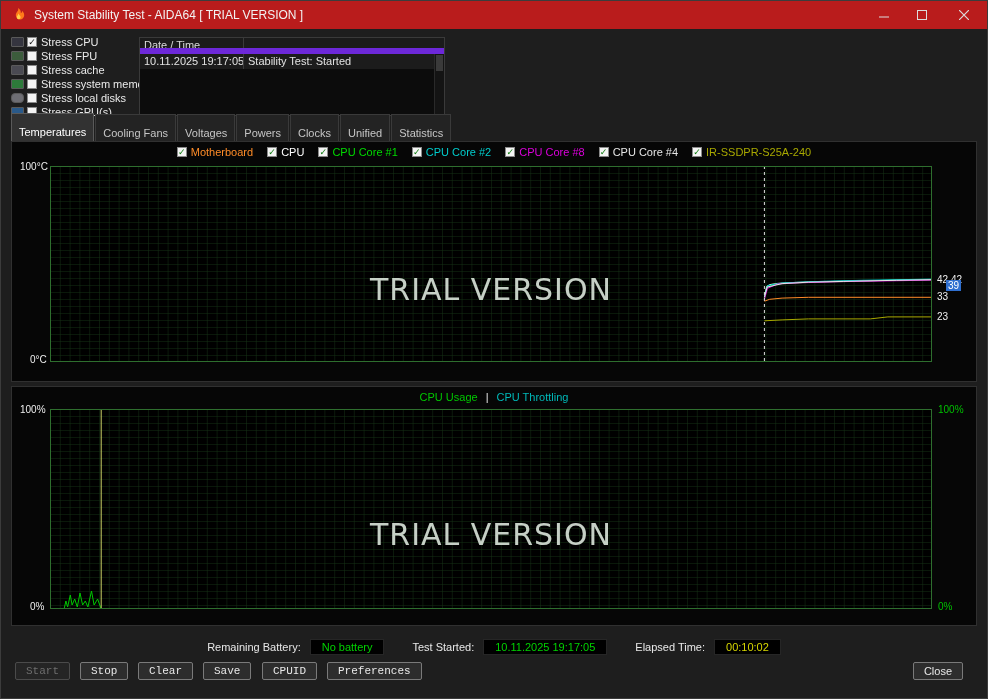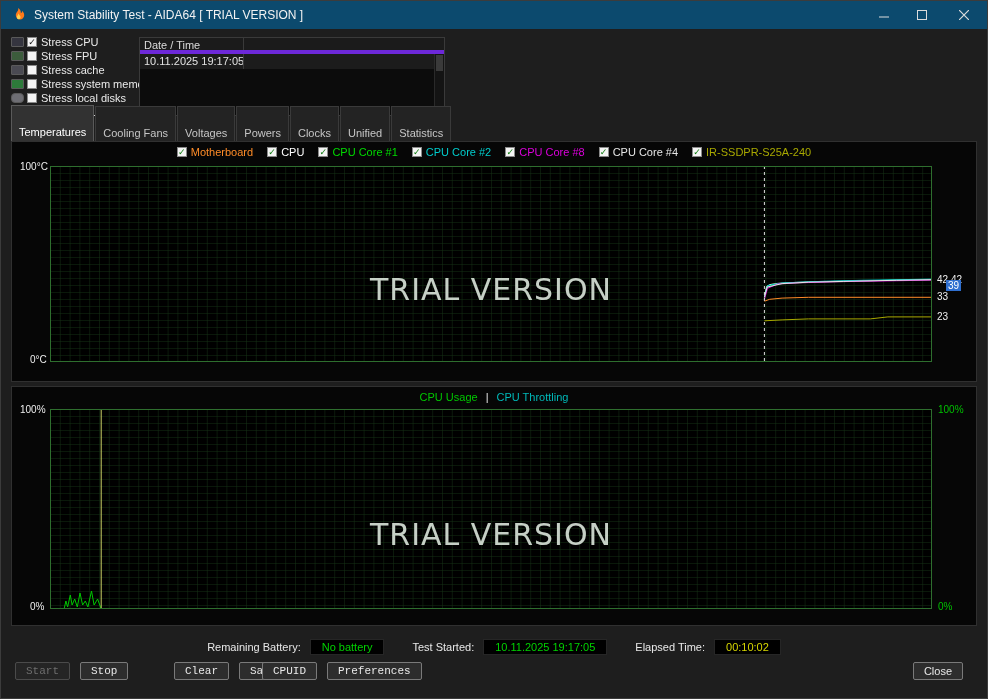--- a/index.html
+++ b/index.html
@@ -3,21 +3,21 @@
 <meta charset="utf-8">
 <style>
   * { margin:0; padding:0; box-sizing:border-box; }
   html,body { width:988px; height:699px; overflow:hidden; background:#000; }
   body { font-family:"Liberation Sans", sans-serif; }
 
   .window { position:relative; width:988px; height:699px; background:#1e1e1e;
             border:1px solid #3c3c3c; overflow:hidden; color:#e6e6e6; }
 
   
-  .titlebar { position:absolute; top:0; left:0; right:0; height:28px; background:#0c4a6e;
+  .titlebar { position:absolute; top:0; left:0; right:0; height:28px; background:#b91c1c;
               display:flex; align-items:center; }
   .app-icon { margin-left:9px; width:16px; height:16px; flex:0 0 16px; }
   .title-text { margin-left:8px; font-size:12px; color:#f2f2f2; white-space:nowrap; }
   .winbtns { margin-left:auto; display:flex; height:100%; }
   .winbtn { width:38px; height:100%; display:flex; align-items:center; justify-content:center; }
   .winbtn.close-area { width:46px; }
 
   
   .stress-options { position:absolute; left:10px; top:34px; }
   .stress-row { display:flex; align-items:center; height:13px; margin-bottom:1px; }
@@ -29,33 +29,33 @@
   .disk-icon   { background:#6e6e74; border-radius:4px; }
   .gpu-icon    { background:#2a5a8a; }
   .cb { width:10px; height:10px; margin-right:4px; background:#f4f4f4; border:1px solid #8a8a8a;
         font-size:9px; line-height:9px; text-align:center; color:#161616; flex:0 0 10px; }
   .legend-cb { color:#0c7a0c; margin-right:0; }
   .opt-label { font-size:11px; color:#eaeaea; white-space:nowrap; }
 
   
   .log-table { position:absolute; left:138px; top:36px; width:306px; height:79px;
                background:#0c0c0c; border:1px solid #3a3a3a; }
-  .log-header { display:flex; height:16px; background:#1b1b1b; border-bottom:4px solid #6d28d9;
+  .log-header { display:flex; height:16px; background:#1b1b1b; border-bottom:6px solid #6d28d9;
                 font-size:11px; color:#dcdcdc; }
   .log-cell { padding:1px 4px; white-space:nowrap; overflow:hidden; }
   .log-cell.c0 { width:104px; border-right:1px solid #3a3a3a; flex:0 0 104px; }
   .log-cell.c1 { flex:1; }
   .log-row { display:flex; height:15px; font-size:11px; color:#e2e2e2; background:#1c1c1c; }
   .log-scroll { position:absolute; right:0; top:16px; bottom:0; width:10px; background:#141414;
                 border-left:1px solid #2a2a2a; }
   .log-thumb { position:absolute; top:1px; left:1px; width:7px; height:16px; background:#3a3a3a; }
 
   
   .tabs { position:absolute; left:10px; top:122px; display:flex; align-items:flex-end; height:19px; }
-  .tab { padding:20px 7px 3px; font-size:11px; background:#232323; border:1px solid #3a3a3a;
+  .tab { padding:12px 7px 3px; font-size:11px; background:#232323; border:1px solid #3a3a3a;
          border-bottom:none; color:#c6c6c6; margin-right:1px; white-space:nowrap; }
   .tab.active { background:#323232; color:#ffffff; border-color:#5a5a5a; padding-bottom:4px; }
 
   
   .chart-panel { position:absolute; left:10px; width:966px; background:#060606; border:1px solid #303030; }
   .temp-panel  { top:140px; height:241px; }
   .usage-panel { top:385px; height:240px; }
   .legend { position:absolute; top:4px; left:0; right:0; display:flex; justify-content:center;
             gap:14px; align-items:center; font-size:11px; }
   .legend-item { display:flex; align-items:center; gap:4px; }
@@ -153,20 +153,21 @@
       </div>
     </div>
 
   <div class="log-table">
     <div class="log-header">
       <span class="log-cell c0">Date / Time</span>
     </div>
     <div id="log-rows">
         <div class="log-row">
           <span class="log-cell c0">10.11.2025 19:17:05</span>
+          <span class="log-cell c1">Stability Test: Started</span>
         </div>
       </div>
     <div class="log-scroll">
       <div class="log-thumb"></div>
     </div>
   </div>
 
   <div class="tabs" id="tabs">
       <div class="tab active">Temperatures</div>
       <div class="tab">Cooling Fans</div>
@@ -277,21 +278,21 @@
     <span class="sv-gap"></span>
     <span class="slabel">Elapsed Time:</span>
     <span class="sv" id="sv-elapsed" style="color: rgb(214, 214, 0);">00:10:02</span>
   </div>
 
   <div class="button-bar" id="button-bar">
       <div class="btn-group" style="left: 14px;">
         <button class="btn disabled" disabled="">Start</button>
         <button class="btn">Stop</button>
       </div>
-      <div class="btn-group" style="left: 137px; margin-left: 36px;">
+      <div class="btn-group" style="left: 137px;">
         <button class="btn">Clear</button>
         <button class="btn">Save</button>
       </div>
       <div class="btn-group" style="left: 261px;">
         <button class="btn">CPUID</button>
         <button class="btn">Preferences</button>
       </div>
       <button class="btn close-btn">Close</button>
     </div>
 

